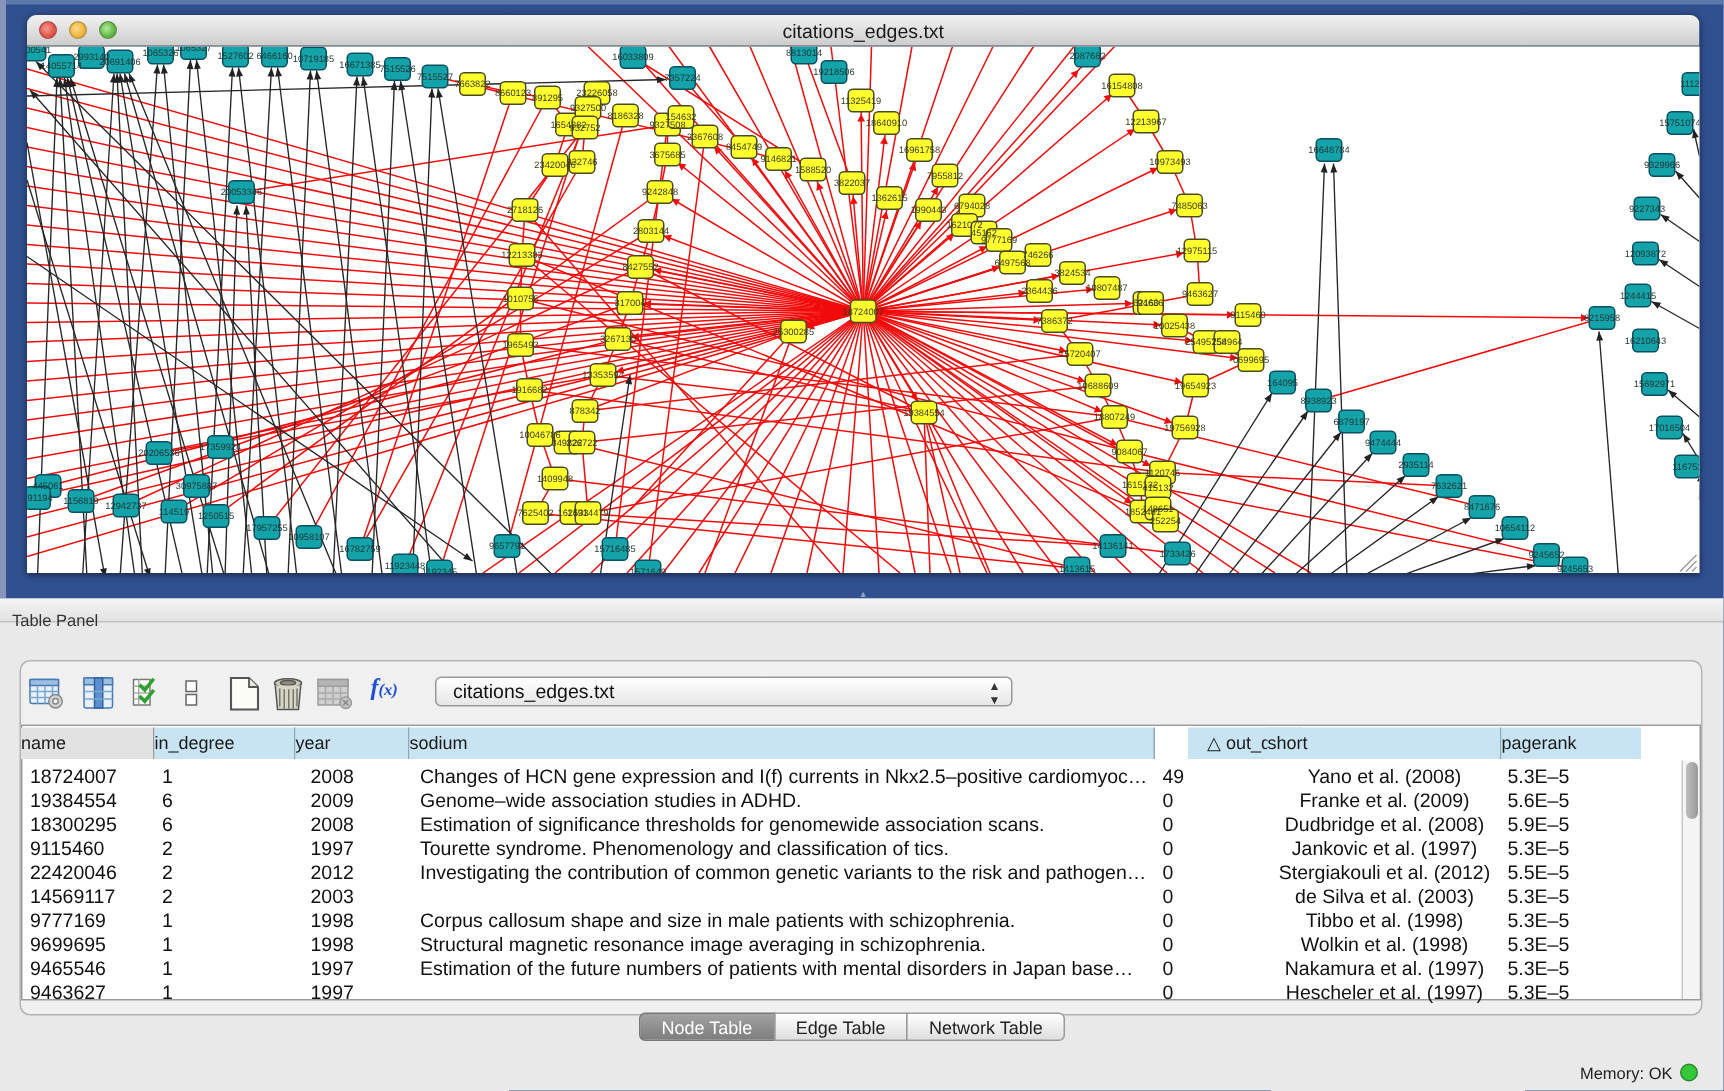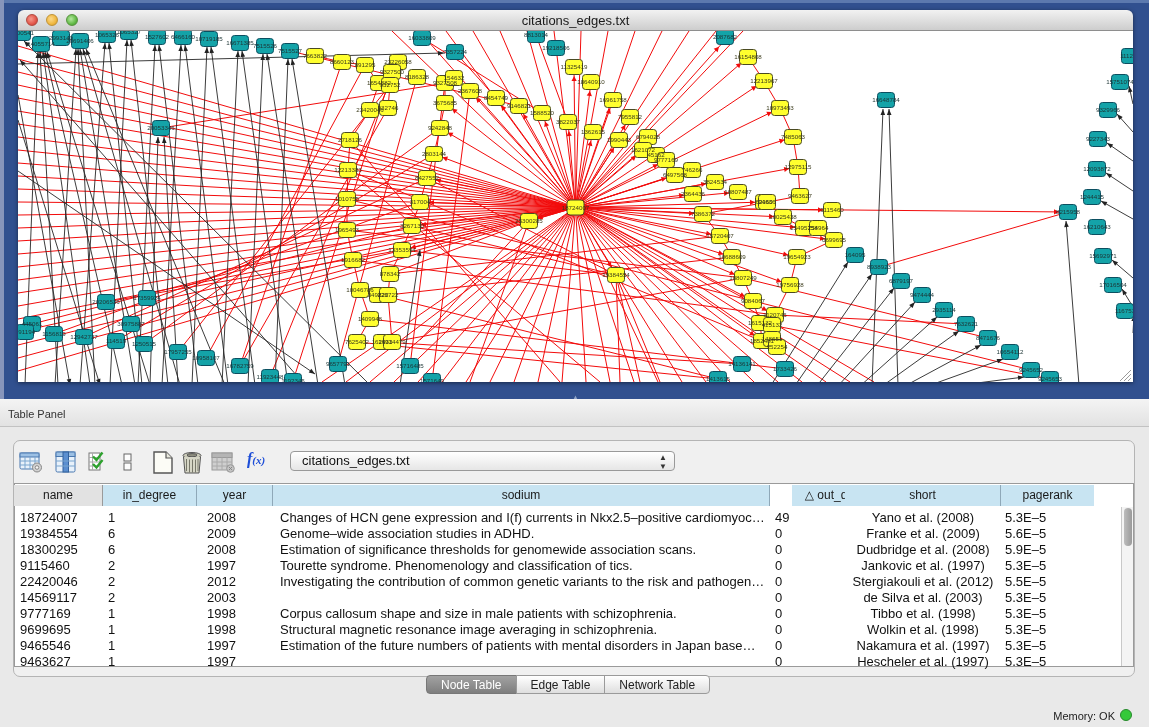--- a/index.html
+++ b/index.html
@@ -5,27 +5,27 @@
 body{position:relative;background:#e9e9e9}
 #desk{position:absolute;left:0;top:0;width:1149px;height:399px;background:#31508f}
 #desk .topstrip{position:absolute;left:0;top:0;width:1149px;height:3px;background:#5c79ae}
 #desk .lstrip{position:absolute;left:0;top:0;width:4px;height:399px;background:#8795bb}
 #win{position:absolute;left:18px;top:10px;width:1115px;height:372px;border-radius:6px 6px 0 0;box-shadow:0 1px 4px rgba(0,0,0,.5)}
 #titlebar{position:absolute;left:0;top:0;width:1115px;height:21px;border-radius:6px 6px 0 0;background:linear-gradient(#f2f2f2,#cdcdcd);border-bottom:1px solid #8e8e8e}
 #titlebar .t{position:absolute;left:0;right:0;top:3px;text-align:center;font-size:13px;color:#1a1a1a}
 .tl{position:absolute;top:4px;width:12px;height:12px;border-radius:50%}
 #graph{position:absolute;left:0;top:21px;width:1115px;height:351px;background:#fff;overflow:hidden}
 #dimple{position:absolute;left:572px;top:395px;width:7px;height:4px;color:#8fa3c6;font-size:6px;line-height:5px;text-align:center}
-#tpbar{position:absolute;left:0;top:399px;width:1149px;height:28px;background:linear-gradient(#f4f4f4,#e2e2e2);border-bottom:1px solid #c2c2c2}
+#tpbar{position:absolute;left:0;top:399px;width:1149px;height:16px;background:linear-gradient(#f4f4f4,#e2e2e2);border-bottom:1px solid #c2c2c2}
 #tpbar .t{position:absolute;left:8px;top:9px;font-size:11px;color:#333}
 #well{position:absolute;left:13px;top:440px;width:1122px;height:237px;background:#f0f0f0;border:1px solid #b4b4b4;border-radius:7px}
 #combo{position:absolute;left:290px;top:451px;width:385px;height:20px;background:linear-gradient(#ffffff,#e6e6e6);border:1px solid #999;border-radius:4px;font-size:13px;color:#111;line-height:18px;padding-left:11px}
 #combo .ar{position:absolute;right:7px;top:1px;font-size:8px;color:#333;line-height:9px}
 #table{position:absolute;left:14px;top:483px;width:1120px;height:184px;background:#fff;border:1px solid #9a9a9a;border-top:1px solid #9a9a9a}
-.hd{position:absolute;top:485px;height:21px;background:#c8e4f2;border-right:1px solid #8fa8b8;font-size:12px;color:#1a1a1a;text-align:center;line-height:21px}
+.hd{position:absolute;top:485px;height:21px;background:#c8e4f2;border-right:1px solid #8fa8b8;font-size:12px;color:#1a1a1a;text-align:left;line-height:21px}
 .tr{position:absolute;left:14px;width:1106px;height:16px;font-size:13px;color:#111}
 .tr span{position:absolute;top:0;white-space:nowrap;overflow:hidden}
 .c1{left:6px;width:92px}.c2{left:94px;width:90px}.c3{left:193px;width:75px}
 .c4{left:266px;width:492px}.c5{left:761px;width:70px}.c6{left:831px;width:156px;text-align:center}
 .c7{left:991px;width:100px}
 #sbar{position:absolute;left:1121px;top:507px;width:12px;height:159px;background:#f4f4f4;border-left:1px solid #c9c9c9}
 #sbar .th{position:absolute;left:1.5px;top:1px;width:8px;height:38px;background:linear-gradient(90deg,#bdbdbd,#9a9a9a);border-radius:4px}
 #tabs{position:absolute;left:427px;top:675px;height:19px;font-size:12px;line-height:18px;white-space:nowrap}
 #tabs span{display:inline-block;height:19px;border:1px solid #9a9a9a;padding:0 14px;background:linear-gradient(#ffffff,#dedede);color:#222;margin-left:-1px;vertical-align:top}
 #tabs .sel{background:linear-gradient(#a2a2a2,#7e7e7e);color:#fff;border-color:#777;border-radius:4px 0 0 4px}

